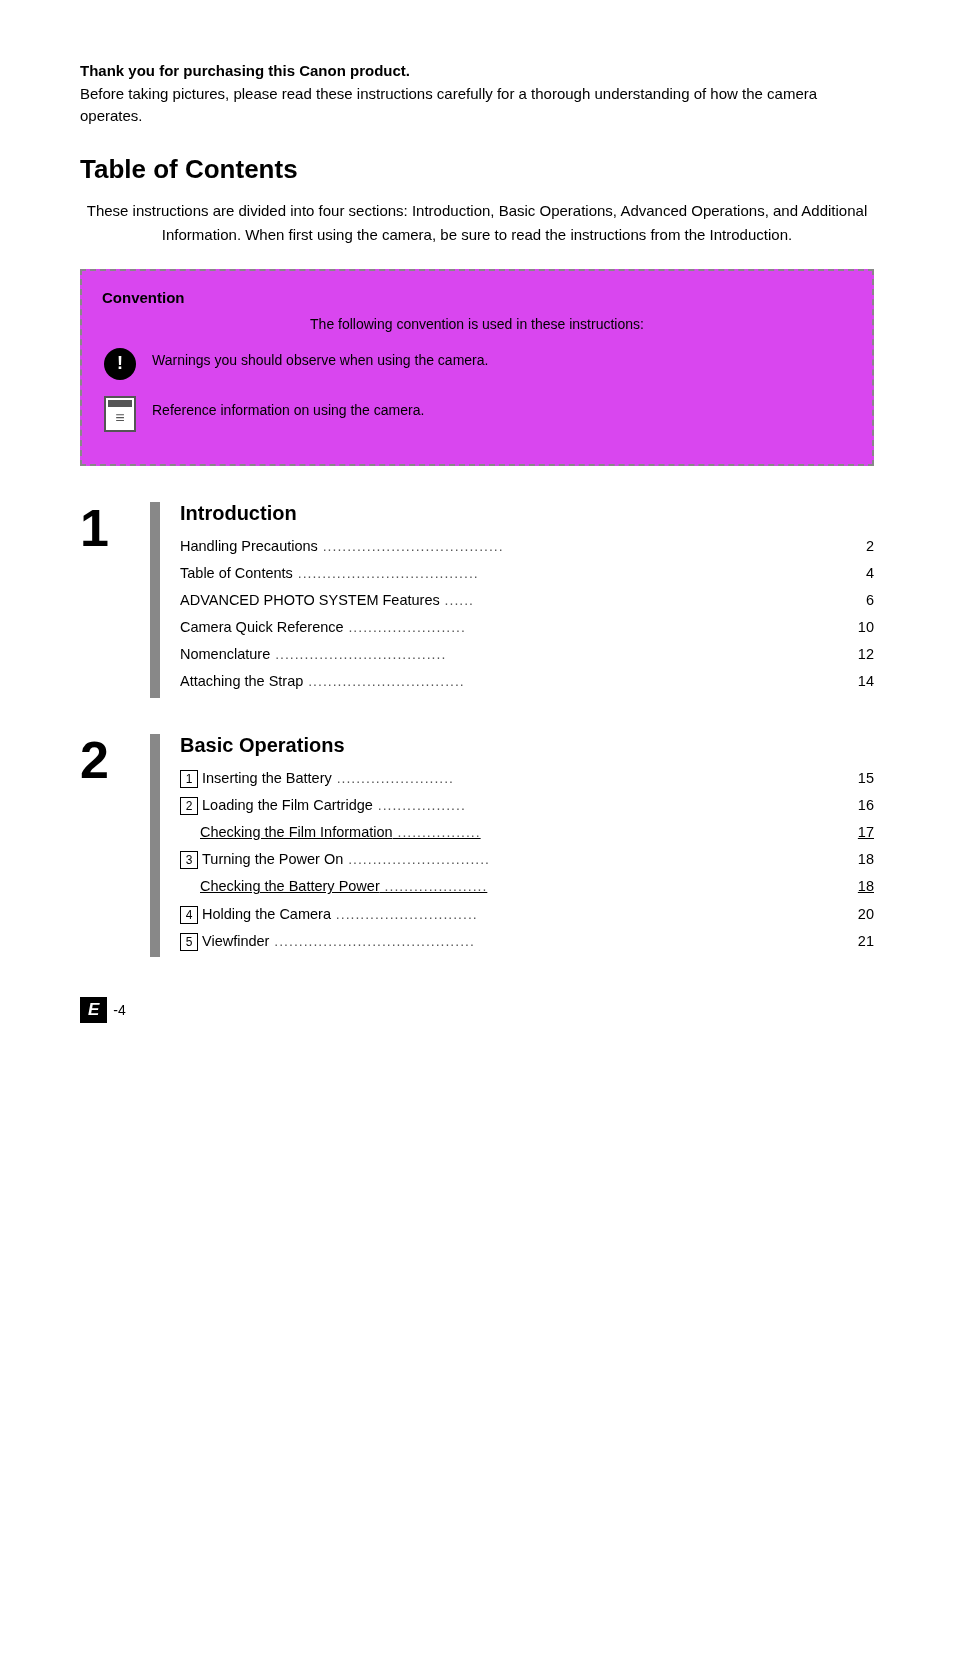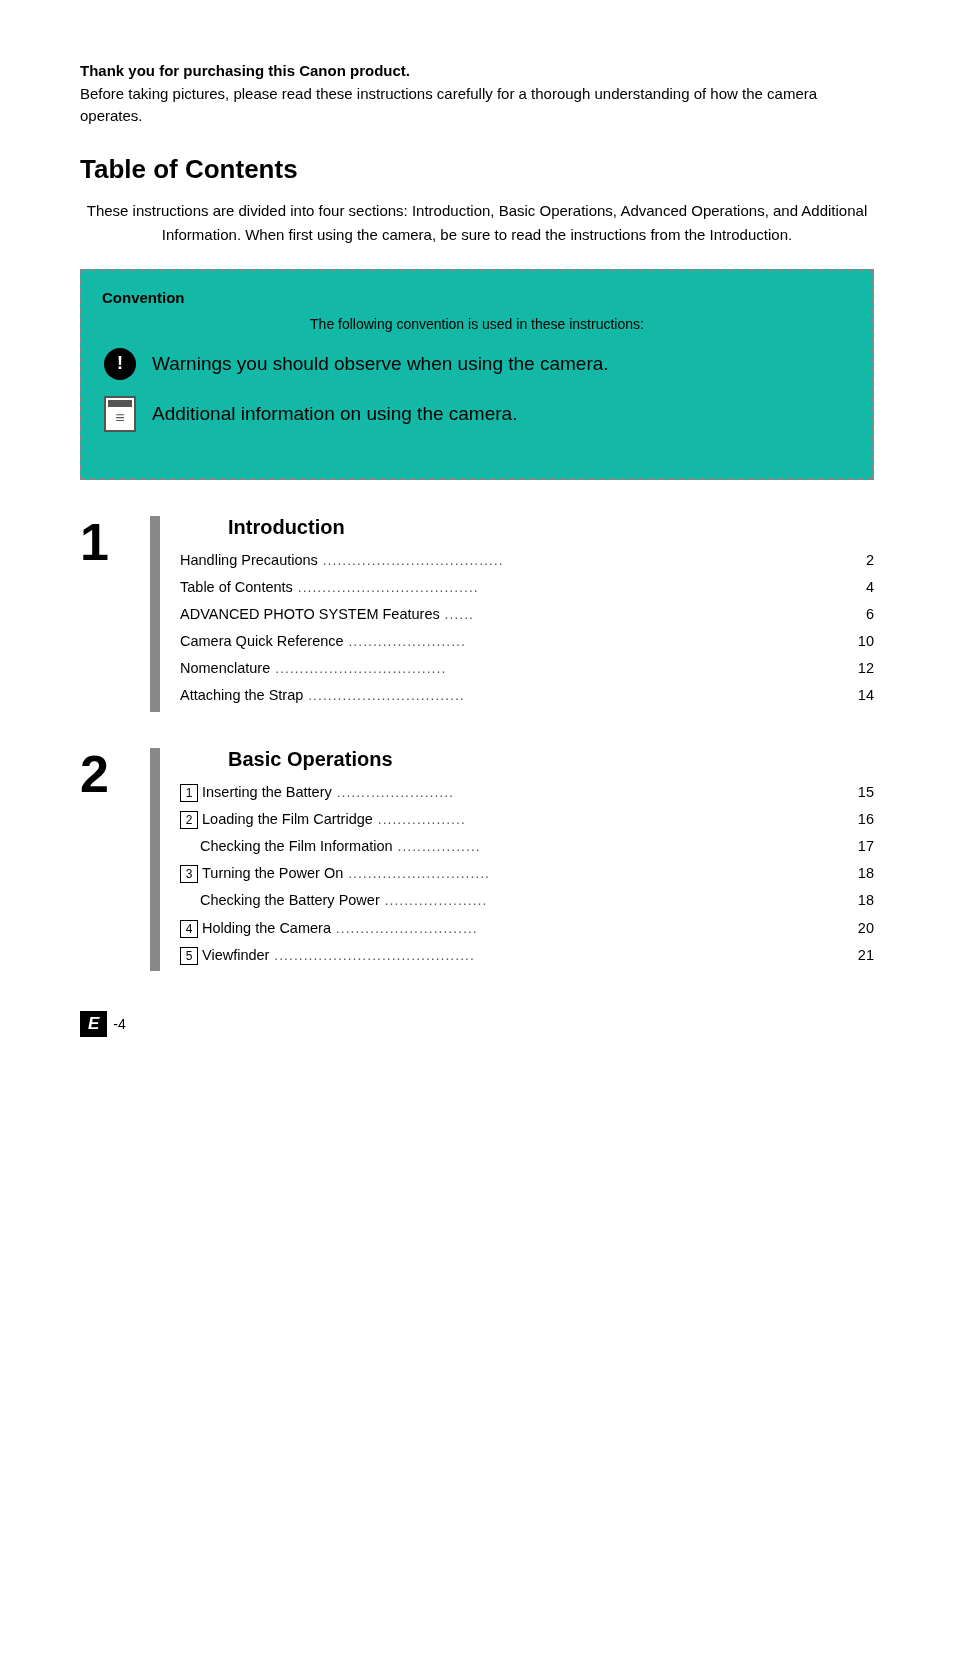--- a/index.html
+++ b/index.html
@@ -34,22 +34,22 @@
     }
 
     .toc-description {
       line-height: 1.6;
       margin-bottom: 22px;
       text-align: center;
     }
 
     .convention-box {
       border: 2px dashed #888888;
-      background: #14b8a6;
-      padding: 18px 20px 32px 20px;
+      background: #d946ef;
+      padding: 18px 20px 18px 20px;
       margin-bottom: 36px;
     }
 
     .convention-title {
       font-weight: bold;
       font-size: 15px;
       margin-bottom: 10px;
     }
 
     .convention-desc {
@@ -79,21 +79,21 @@
       background: #000;
       border-radius: 50%;
       color: #fff;
       font-weight: bold;
       font-size: 18px;
       width: 32px;
       height: 32px;
     }
 
     .convention-text {
-      font-size: 19px;
+      font-size: 14px;
       line-height: 1.5;
       padding-top: 4px;
     }
 
     .section {
       display: flex;
       align-items: flex-start;
       margin-bottom: 36px;
       gap: 20px;
     }
@@ -115,21 +115,20 @@
     }
 
     .section-content {
       flex: 1;
     }
 
     .section-heading {
       font-size: 20px;
       font-weight: bold;
       margin-bottom: 10px;
-      margin-left: 48px;
     }
 
     .toc-entry {
       display: flex;
       justify-content: flex-start;
       align-items: baseline;
       margin-bottom: 4px;
       font-size: 14.5px;
       line-height: 1.6;
     }
@@ -142,20 +141,21 @@
     }
 
     .toc-page {
       font-size: 14.5px;
       min-width: 24px;
       text-align: right;
     }
 
     .toc-entry-indent {
       padding-left: 20px;
+      text-decoration: underline;
     }
 
     .num-box {
       display: inline-flex;
       align-items: center;
       justify-content: center;
       border: 1.5px solid #000;
       width: 18px;
       height: 18px;
       font-size: 12px;
@@ -223,21 +223,21 @@
     </div>
     <div class="convention-text">Warnings you should observe when using the camera.</div>
   </div>
   <div class="convention-item">
     <div class="convention-icon">
       <div style="border:2px solid #555;width:32px;height:36px;background:#fff;position:relative;display:flex;flex-direction:column;align-items:center;justify-content:flex-start;padding-top:2px;">
         <div style="width:24px;height:7px;background:#555;margin-bottom:3px;"></div>
         <div style="font-size:16px;color:#555;line-height:1;">≡</div>
       </div>
     </div>
-    <div class="convention-text">Additional information on using the camera.</div>
+    <div class="convention-text">Reference information on using the camera.</div>
   </div>
 </div>
 
 <div class="section">
   <div class="section-number">1</div>
   <div class="section-bar"></div>
   <div class="section-content">
     <div class="section-heading">Introduction</div>
 
     <div class="toc-entry">

